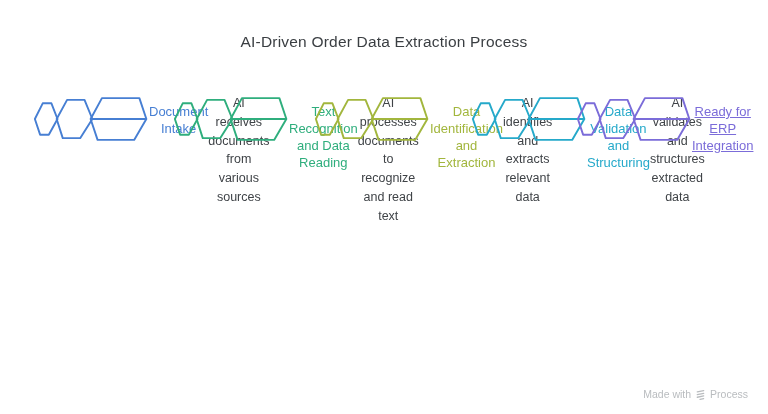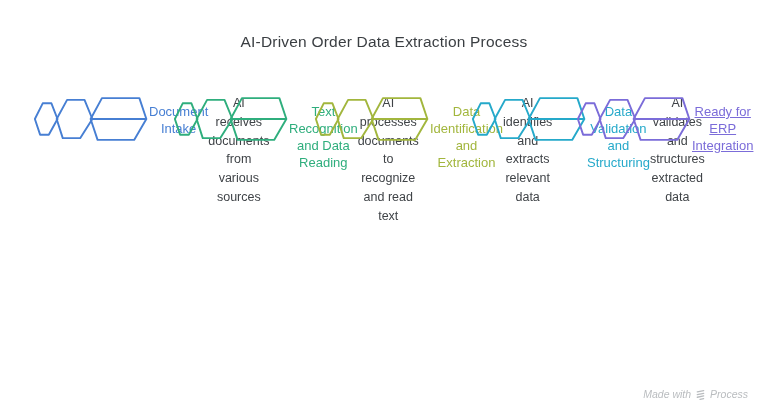--- a/index.html
+++ b/index.html
@@ -64,21 +64,20 @@
     right: 20px;
     bottom: 14px;
     display: flex;
     align-items: center;
     gap: 4px;
     font-size: 10.5px;
     font-weight: 500;
     color: #b9bcbf;
     text-decoration: none;
     cursor: pointer;
-    font-style: italic;
   }
   .watermark svg { display: block; }
 </style>
 </head>
 <body>
 
 <div class="canvas">
 
   <div class="main-title">AI-Driven Order Data Extraction Process</div>
 

